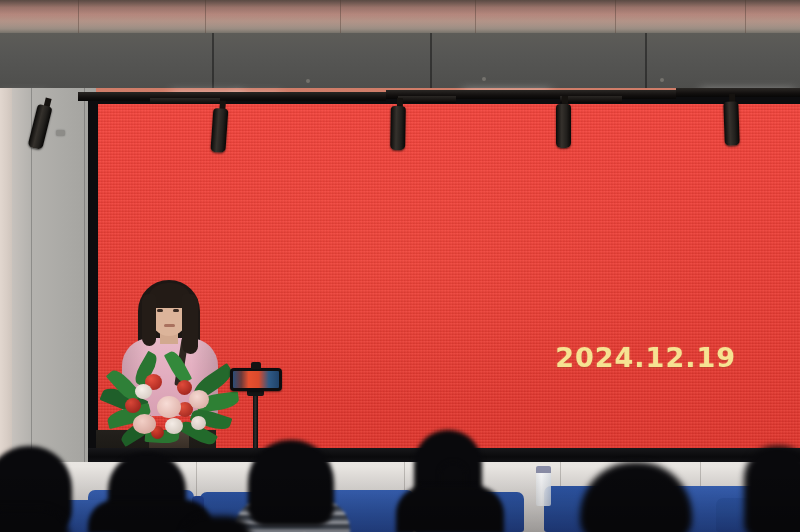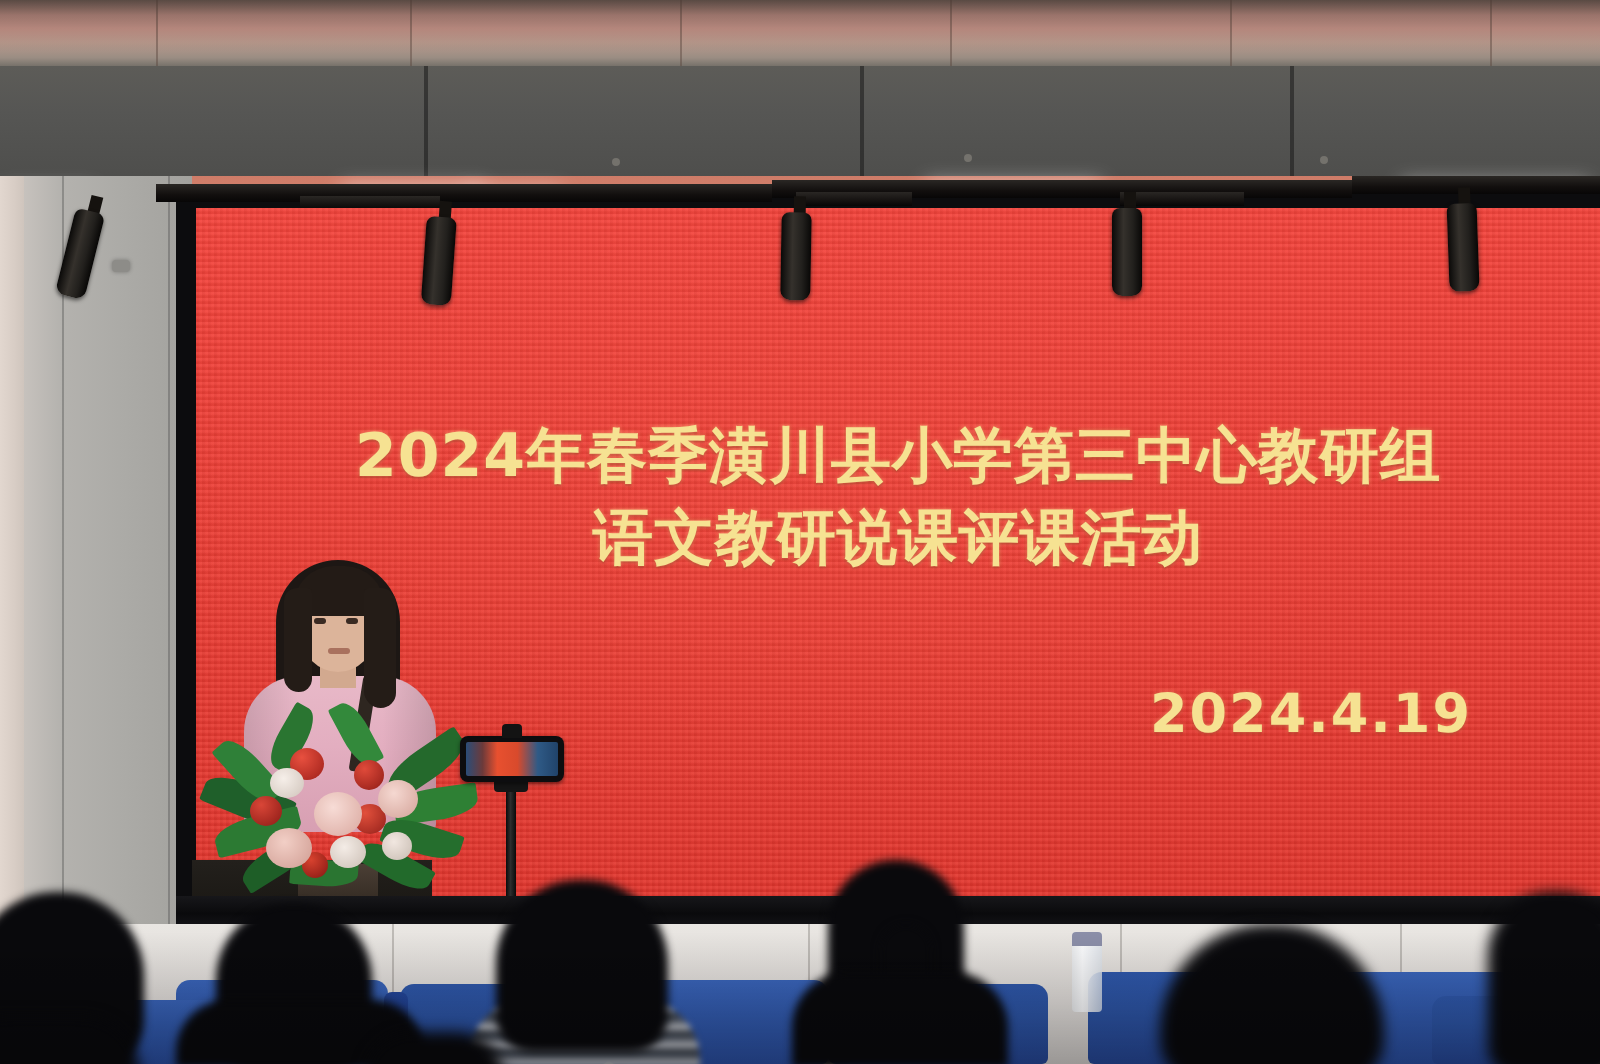--- a/index.html
+++ b/index.html
@@ -384,26 +384,22 @@
     <div class="sensor" style="left:56px; top:42px;"></div>
   </div>
   <div class="wall-left-edge"></div>
 
   <div class="screen-bezel"></div>
   <div class="screen">
     <div class="vignette"></div>
     <div class="scan"></div>
     <div class="vgrid"></div>
 
-    <div class="title-block">
-      <div class="title-line l1">2024年春季潢川县小学第三中心教研组</div>
-      <div class="title-line l2">语文教研说课评课活动</div>
-    </div>
-
-    <div class="date-line">2024.4.19</div>
+
+    <div class="date-line">2024.12.19</div>
   </div>
 
   <div class="presenter">
     <div class="p-hair-back"></div>
     <div class="p-body"></div>
     <div class="p-shoulder-sh"></div>
     <div class="p-strap"></div>
     <div class="p-neck"></div>
     <div class="p-face"></div>
     <div class="p-hair-top"></div>

